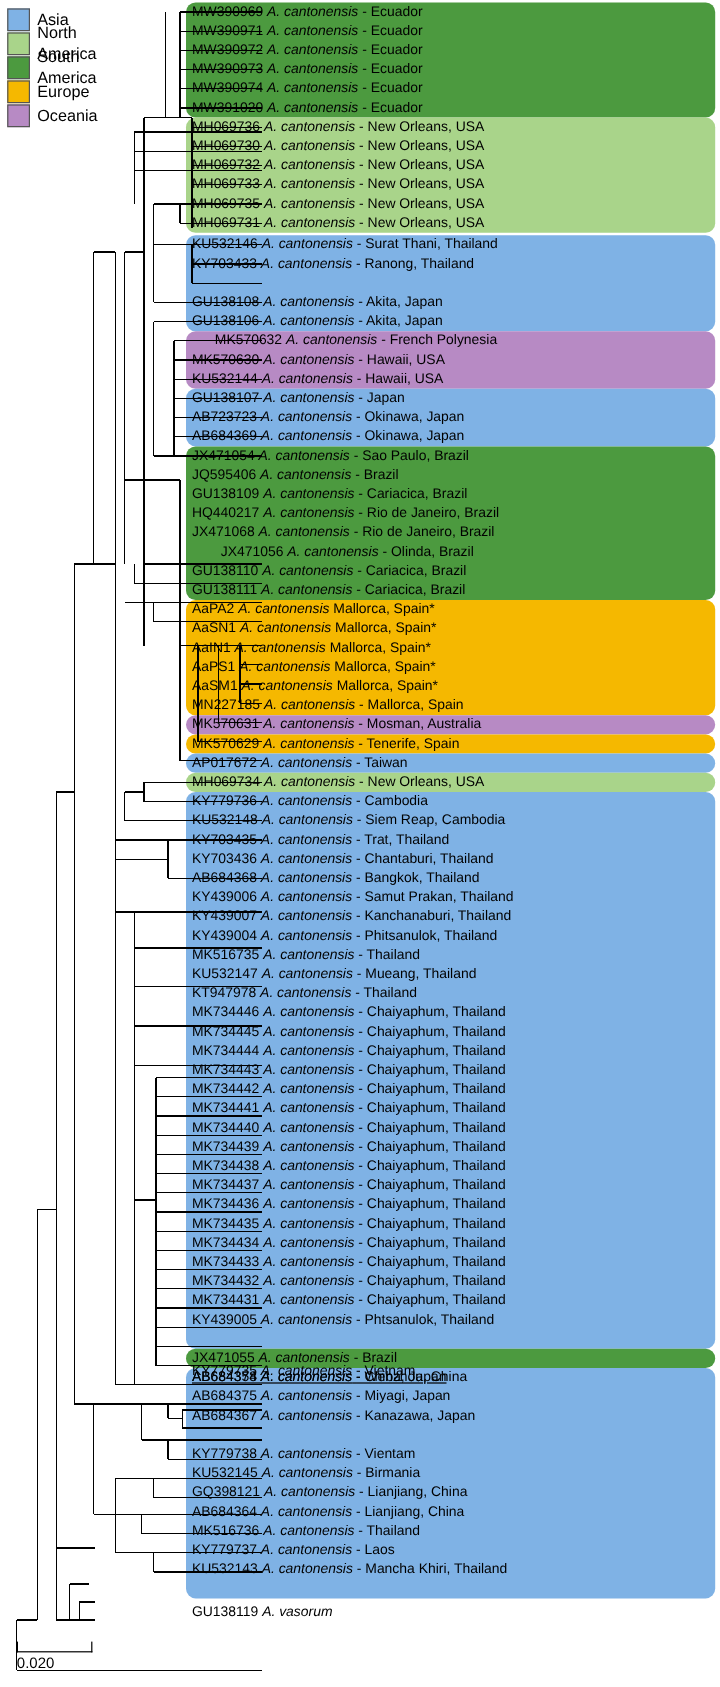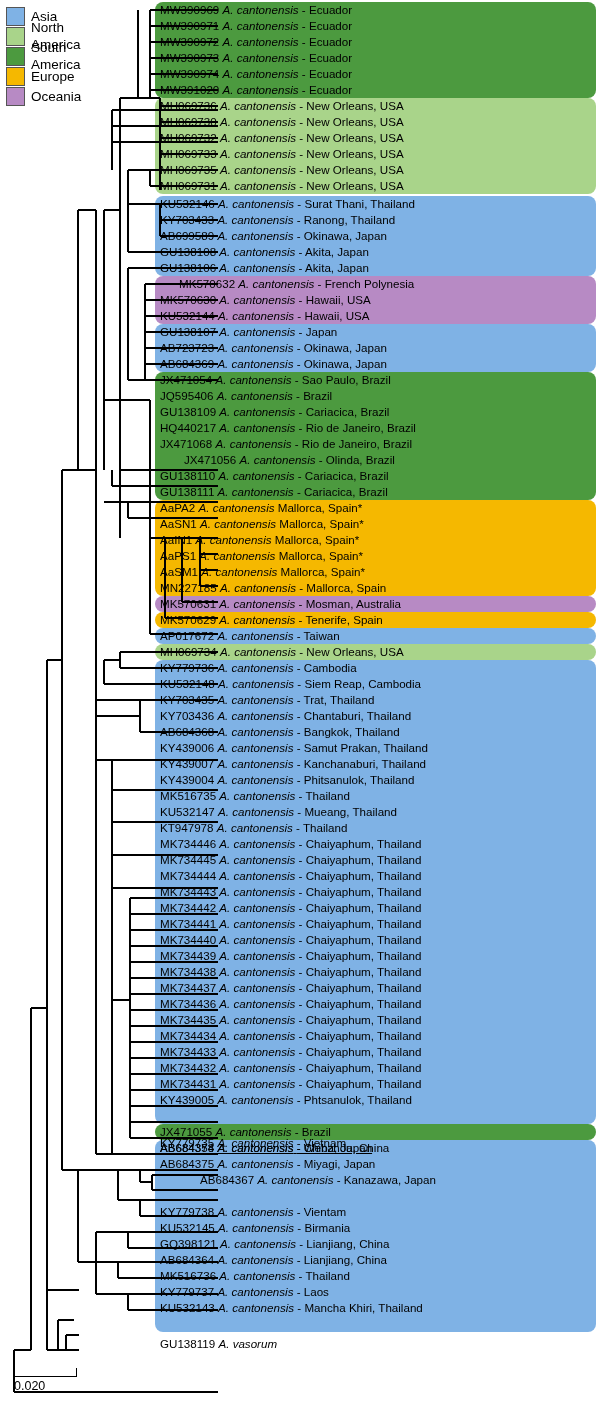--- a/index.html
+++ b/index.html
@@ -194,21 +194,20 @@
       <div class="taxon" style="left: 160px; top: 66px;"><span class="acc">MW390974</span> <span class="sp">A. cantonensis</span> <span class="loc">- Ecuador</span></div>
       <div class="taxon" style="left: 160px; top: 82px;"><span class="acc">MW391020</span> <span class="sp">A. cantonensis</span> <span class="loc">- Ecuador</span></div>
       <div class="taxon" style="left: 160px; top: 98px;"><span class="acc">MH069736</span> <span class="sp">A. cantonensis</span> <span class="loc">- New Orleans, USA</span></div>
       <div class="taxon" style="left: 160px; top: 114px;"><span class="acc">MH069730</span> <span class="sp">A. cantonensis</span> <span class="loc">- New Orleans, USA</span></div>
       <div class="taxon" style="left: 160px; top: 130px;"><span class="acc">MH069732</span> <span class="sp">A. cantonensis</span> <span class="loc">- New Orleans, USA</span></div>
       <div class="taxon" style="left: 160px; top: 146px;"><span class="acc">MH069733</span> <span class="sp">A. cantonensis</span> <span class="loc">- New Orleans, USA</span></div>
       <div class="taxon" style="left: 160px; top: 162px;"><span class="acc">MH069735</span> <span class="sp">A. cantonensis</span> <span class="loc">- New Orleans, USA</span></div>
       <div class="taxon" style="left: 160px; top: 178px;"><span class="acc">MH069731</span> <span class="sp">A. cantonensis</span> <span class="loc">- New Orleans, USA</span></div>
       <div class="taxon" style="left: 160px; top: 196px;"><span class="acc">KU532146</span> <span class="sp">A. cantonensis</span> <span class="loc">- Surat Thani, Thailand</span></div>
       <div class="taxon" style="left: 160px; top: 212px;"><span class="acc">KY703433</span> <span class="sp">A. cantonensis</span> <span class="loc">- Ranong, Thailand</span></div>
-      <div class="taxon" style="left: 160px; top: 228px;"><span class="acc">AB699589</span> <span class="sp">A. cantonensis</span> <span class="loc">- Okinawa, Japan</span></div>
       <div class="taxon" style="left: 160px; top: 244px;"><span class="acc">GU138108</span> <span class="sp">A. cantonensis</span> <span class="loc">- Akita, Japan</span></div>
       <div class="taxon" style="left: 160px; top: 260px;"><span class="acc">GU138106</span> <span class="sp">A. cantonensis</span> <span class="loc">- Akita, Japan</span></div>
       <div class="taxon" style="left: 160px; top: 276px; margin-left: 19px;"><span class="acc">MK570632</span> <span class="sp">A. cantonensis</span> <span class="loc">- French Polynesia</span></div>
       <div class="taxon" style="left: 160px; top: 292px;"><span class="acc">MK570630</span> <span class="sp">A. cantonensis</span> <span class="loc">- Hawaii, USA</span></div>
       <div class="taxon" style="left: 160px; top: 308px;"><span class="acc">KU532144</span> <span class="sp">A. cantonensis</span> <span class="loc">- Hawaii, USA</span></div>
       <div class="taxon" style="left: 160px; top: 324px;"><span class="acc">GU138107</span> <span class="sp">A. cantonensis</span> <span class="loc">- Japan</span></div>
       <div class="taxon" style="left: 160px; top: 340px;"><span class="acc">AB723723</span> <span class="sp">A. cantonensis</span> <span class="loc">- Okinawa, Japan</span></div>
       <div class="taxon" style="left: 160px; top: 356px;"><span class="acc">AB684369</span> <span class="sp">A. cantonensis</span> <span class="loc">- Okinawa, Japan</span></div>
       <div class="taxon" style="left: 160px; top: 372px;"><span class="acc">JX471054</span> <span class="sp">A. cantonensis</span> <span class="loc">- Sao Paulo, Brazil</span></div>
       <div class="taxon" style="left: 160px; top: 388px;"><span class="acc">JQ595406</span> <span class="sp">A. cantonensis</span> <span class="loc">- Brazil</span></div>
@@ -253,21 +252,21 @@
       <div class="taxon" style="left: 160px; top: 1012px;"><span class="acc">MK734435</span> <span class="sp">A. cantonensis</span> <span class="loc">- Chaiyaphum, Thailand</span></div>
       <div class="taxon" style="left: 160px; top: 1028px;"><span class="acc">MK734434</span> <span class="sp">A. cantonensis</span> <span class="loc">- Chaiyaphum, Thailand</span></div>
       <div class="taxon" style="left: 160px; top: 1044px;"><span class="acc">MK734433</span> <span class="sp">A. cantonensis</span> <span class="loc">- Chaiyaphum, Thailand</span></div>
       <div class="taxon" style="left: 160px; top: 1060px;"><span class="acc">MK734432</span> <span class="sp">A. cantonensis</span> <span class="loc">- Chaiyaphum, Thailand</span></div>
       <div class="taxon" style="left: 160px; top: 1076px;"><span class="acc">MK734431</span> <span class="sp">A. cantonensis</span> <span class="loc">- Chaiyaphum, Thailand</span></div>
       <div class="taxon" style="left: 160px; top: 1092px;"><span class="acc">KY439005</span> <span class="sp">A. cantonensis</span> <span class="loc">- Phtsanulok, Thailand</span></div>
       <div class="taxon" style="left: 160px; top: 1108px; margin-top: 27px;"><span class="acc">KY779735</span> <span class="sp">A. cantonensis</span> <span class="loc">- Vietnam</span></div>
       <div class="taxon" style="left: 160px; top: 1124px;"><span class="acc">JX471055</span> <span class="sp">A. cantonensis</span> <span class="loc">- Brazil</span></div>
       <div class="taxon" style="left: 160px; top: 1140px;"><span class="acc">AB684374</span> <span class="sp">A. cantonensis</span> <span class="loc">- Wenzhou, China</span></div>
       <div class="taxon" style="left: 160px; top: 1156px;"><span class="acc">AB684375</span> <span class="sp">A. cantonensis</span> <span class="loc">- Miyagi, Japan</span></div>
-      <div class="taxon" style="left: 160px; top: 1172px; margin-left: 40px;"><span class="acc">AB684367</span> <span class="sp">A. cantonensis</span> <span class="loc">- Kanazawa, Japan</span></div>
+      <div class="taxon" style="left: 160px; top: 1172px;"><span class="acc">AB684367</span> <span class="sp">A. cantonensis</span> <span class="loc">- Kanazawa, Japan</span></div>
       <div class="taxon" style="left: 160px; top: 1140px; text-decoration: underline;"><span class="acc">AB684358</span> <span class="sp">A. cantonensis</span> <span class="loc">- Chiba, Japan</span></div>
       <div class="taxon" style="left: 160px; top: 1204px;"><span class="acc">KY779738</span> <span class="sp">A. cantonensis</span> <span class="loc">- Vientam</span></div>
       <div class="taxon" style="left: 160px; top: 1220px;"><span class="acc">KU532145</span> <span class="sp">A. cantonensis</span> <span class="loc">- Birmania</span></div>
       <div class="taxon" style="left: 160px; top: 1236px;"><span class="acc">GQ398121</span> <span class="sp">A. cantonensis</span> <span class="loc">- Lianjiang, China</span></div>
       <div class="taxon" style="left: 160px; top: 1252px;"><span class="acc">AB684364</span> <span class="sp">A. cantonensis</span> <span class="loc">- Lianjiang, China</span></div>
       <div class="taxon" style="left: 160px; top: 1268px;"><span class="acc">MK516736</span> <span class="sp">A. cantonensis</span> <span class="loc">- Thailand</span></div>
       <div class="taxon" style="left: 160px; top: 1284px;"><span class="acc">KY779737</span> <span class="sp">A. cantonensis</span> <span class="loc">- Laos</span></div>
       <div class="taxon" style="left: 160px; top: 1300px;"><span class="acc">KU532143</span> <span class="sp">A. cantonensis</span> <span class="loc">- Mancha Khiri, Thailand</span></div>
       <div class="taxon" style="left: 160px; top: 1336px;"><span class="acc">GU138119</span> <span class="sp">A. vasorum</span></div>
     </div>

